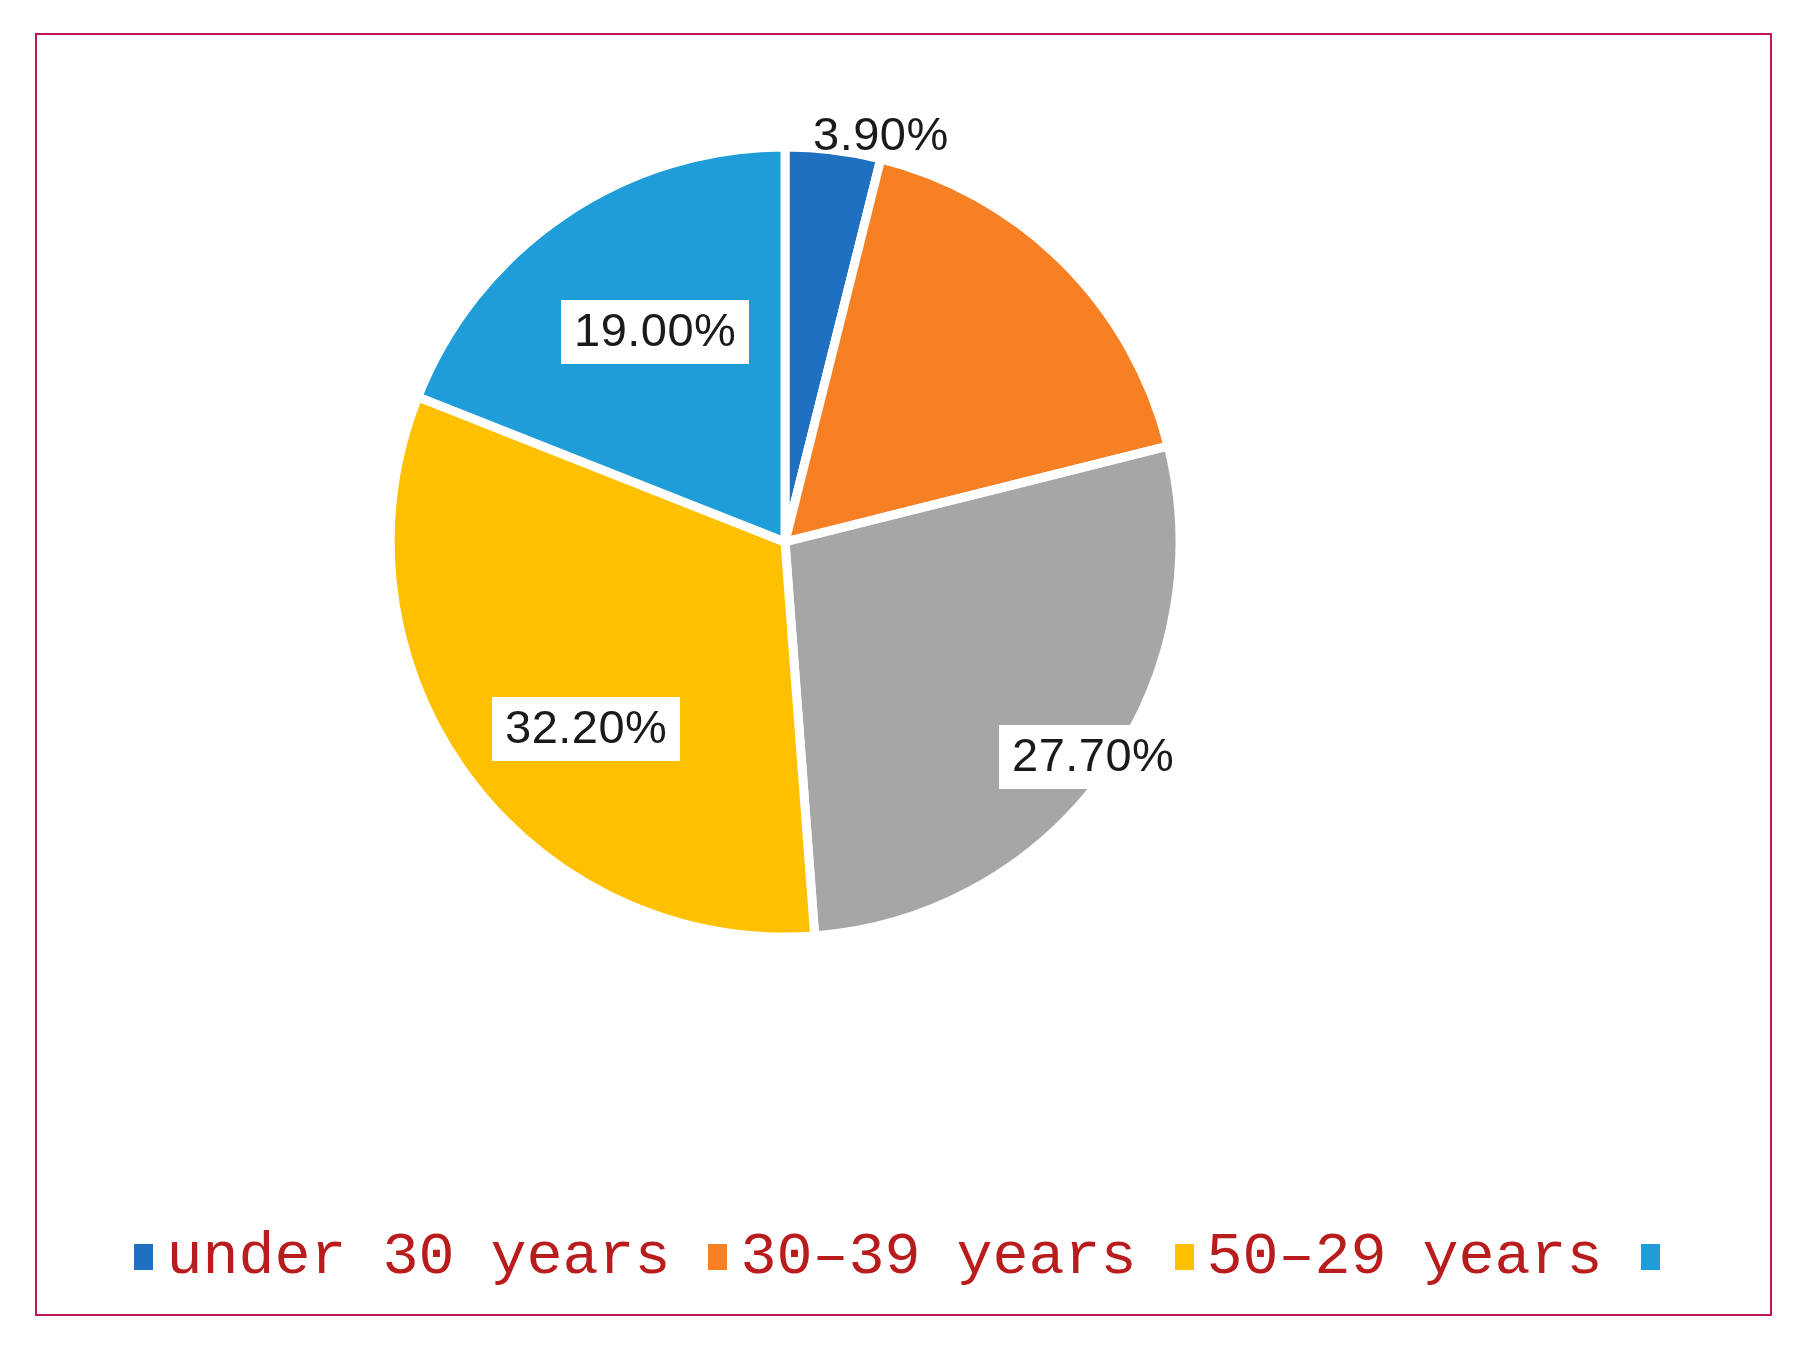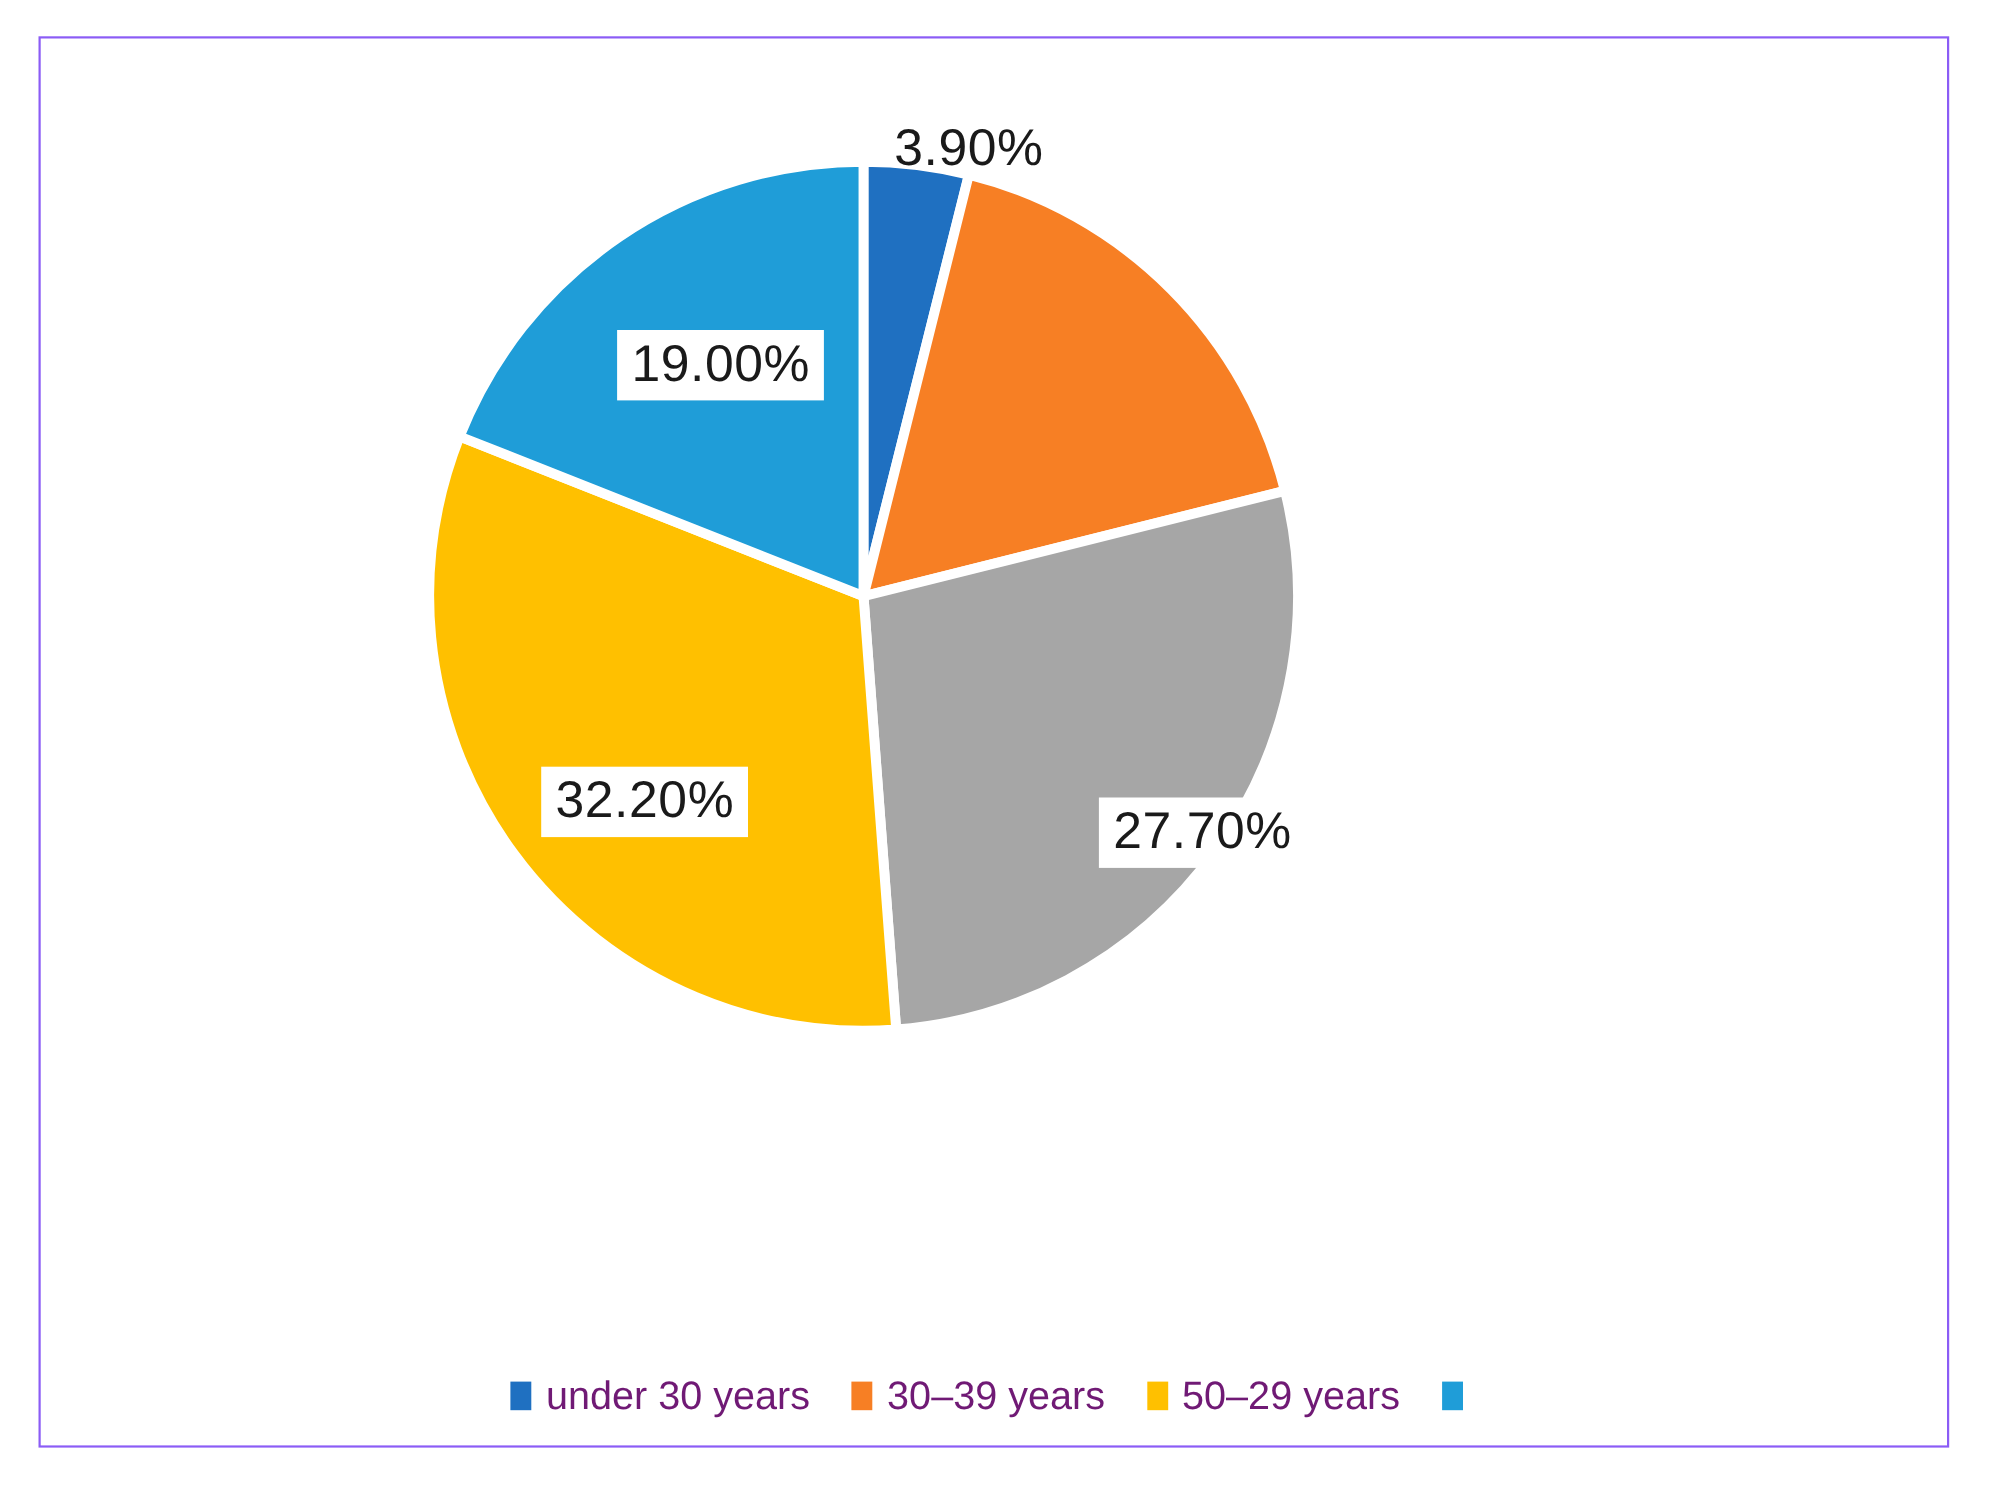--- a/index.html
+++ b/index.html
@@ -14,21 +14,21 @@
     overflow: hidden;
   }
 
   #chart-frame {
     position: absolute;
     left: 35px;
     top: 33px;
     width: 1737px;
     height: 1283px;
     background: #ffffff;
-    border: 2px solid #8b5cf6;
+    border: 2px solid #be185d;
     box-sizing: border-box;
   }
 
   #plot-area {
     position: absolute;
     left: 0;
     top: 0;
     width: 100%;
     height: 100%;
   }
@@ -76,23 +76,23 @@
     align-items: center;
     margin: 0 19px;
   }
   .legend-swatch {
     width: 19px;
     height: 26px;
     margin-right: 13px;
     flex: 0 0 auto;
   }
   .legend-label {
-    font-size: 36px;
-    color: #701a75;
-    font-family: Liberation Sans, sans-serif;
+    font-size: 60px;
+    color: #b91c1c;
+    font-family: Liberation Mono, monospace;
     white-space: nowrap;
     line-height: 1;
   }
 </style>
 </head>
 <body>
 
 <div id="chart-frame">
   <div id="plot-area">
 

